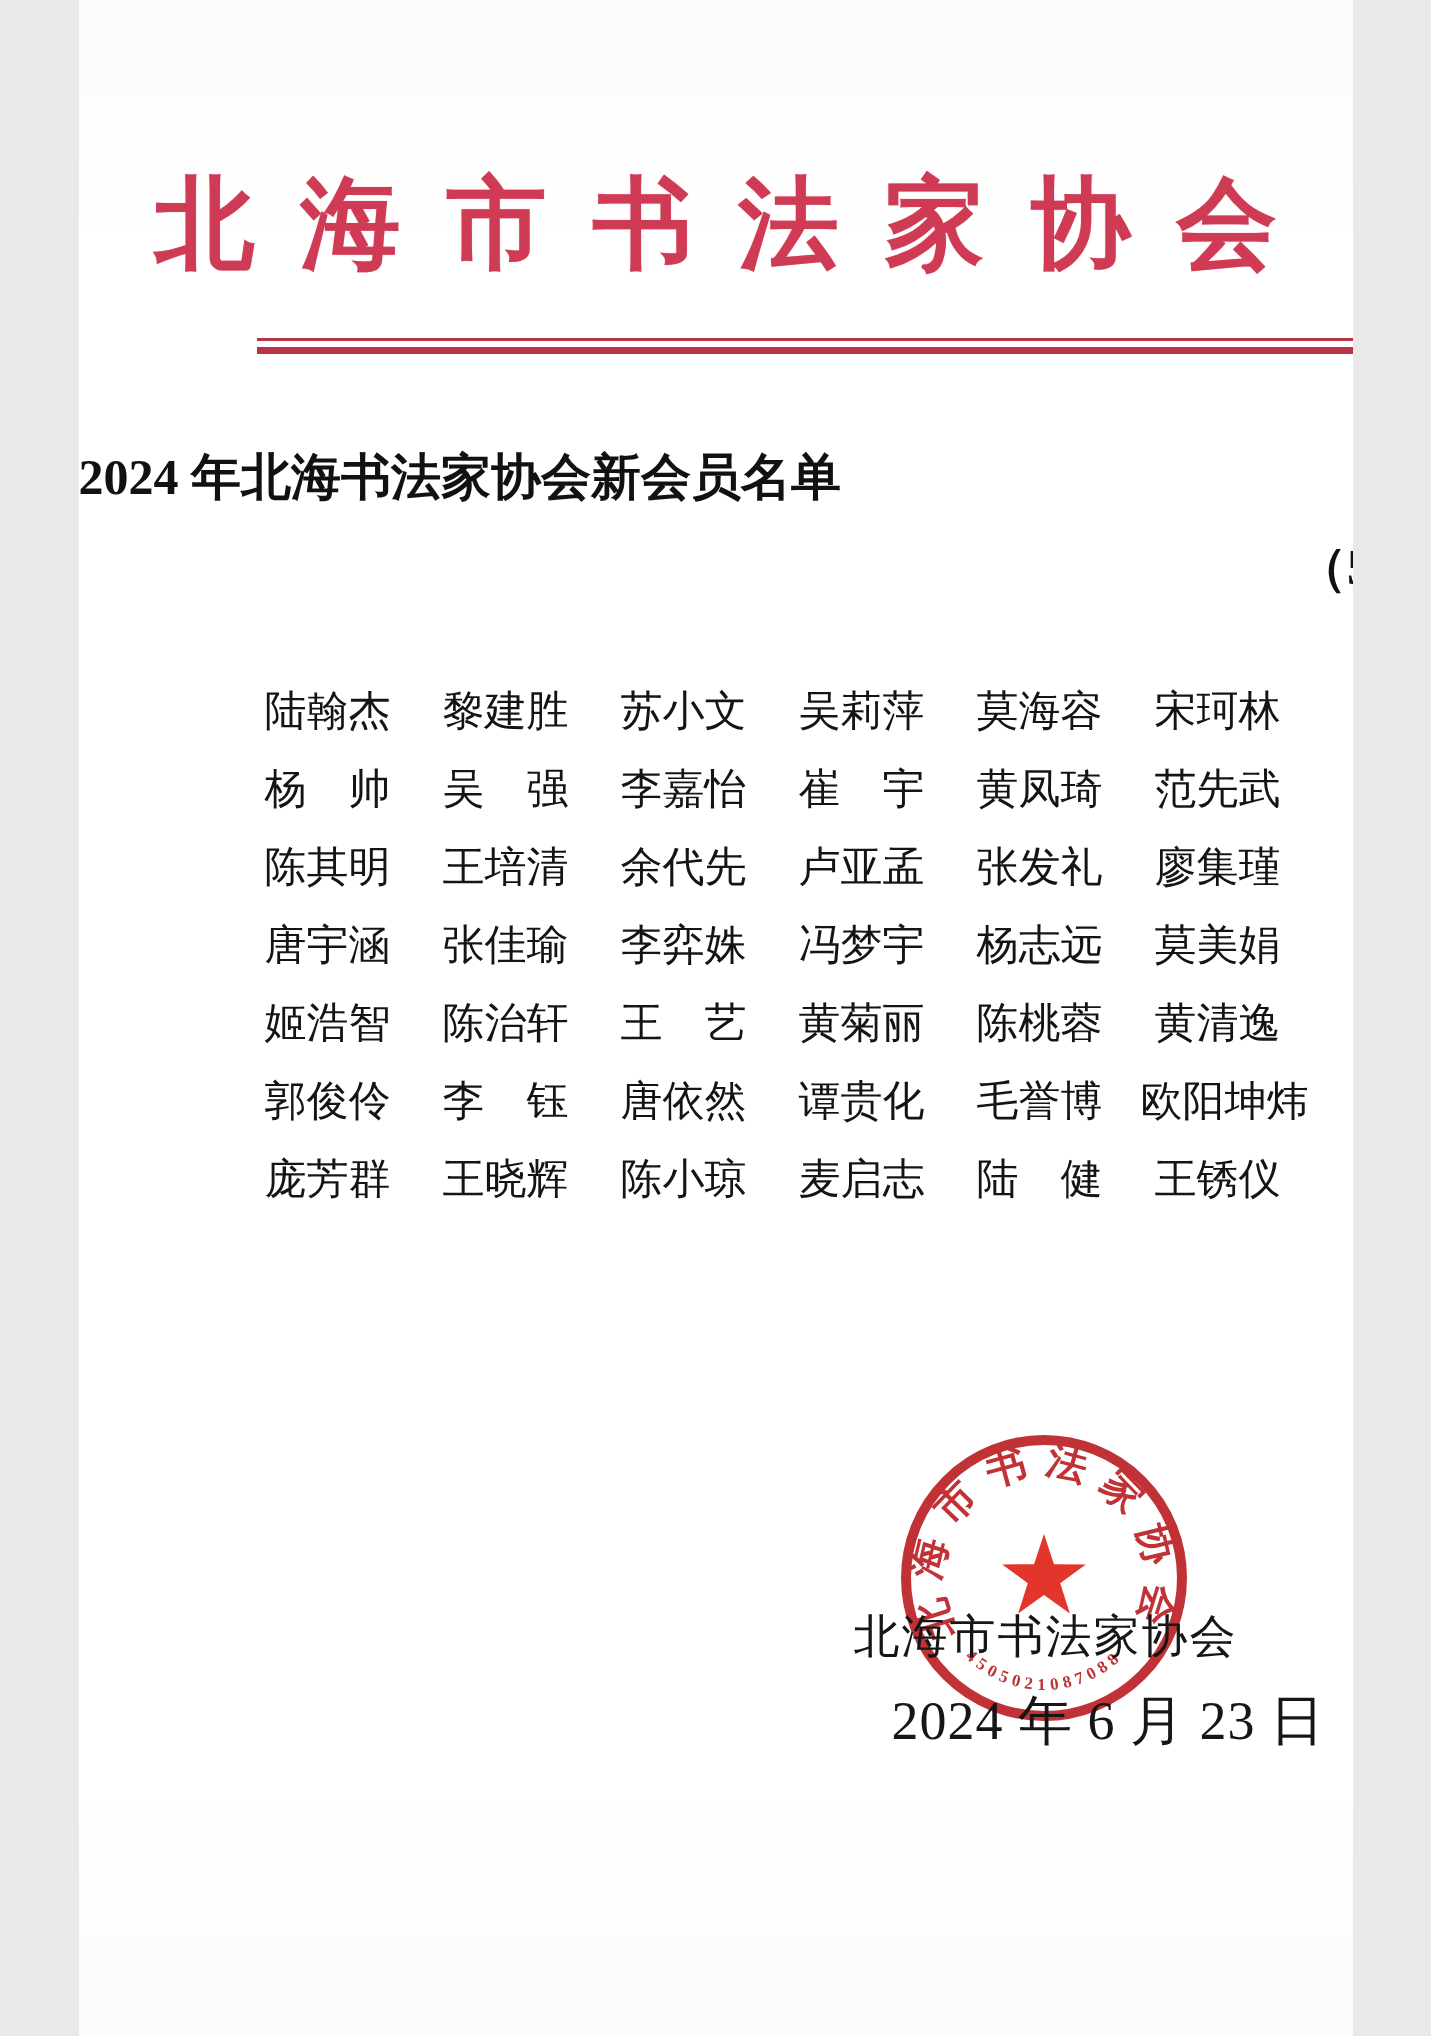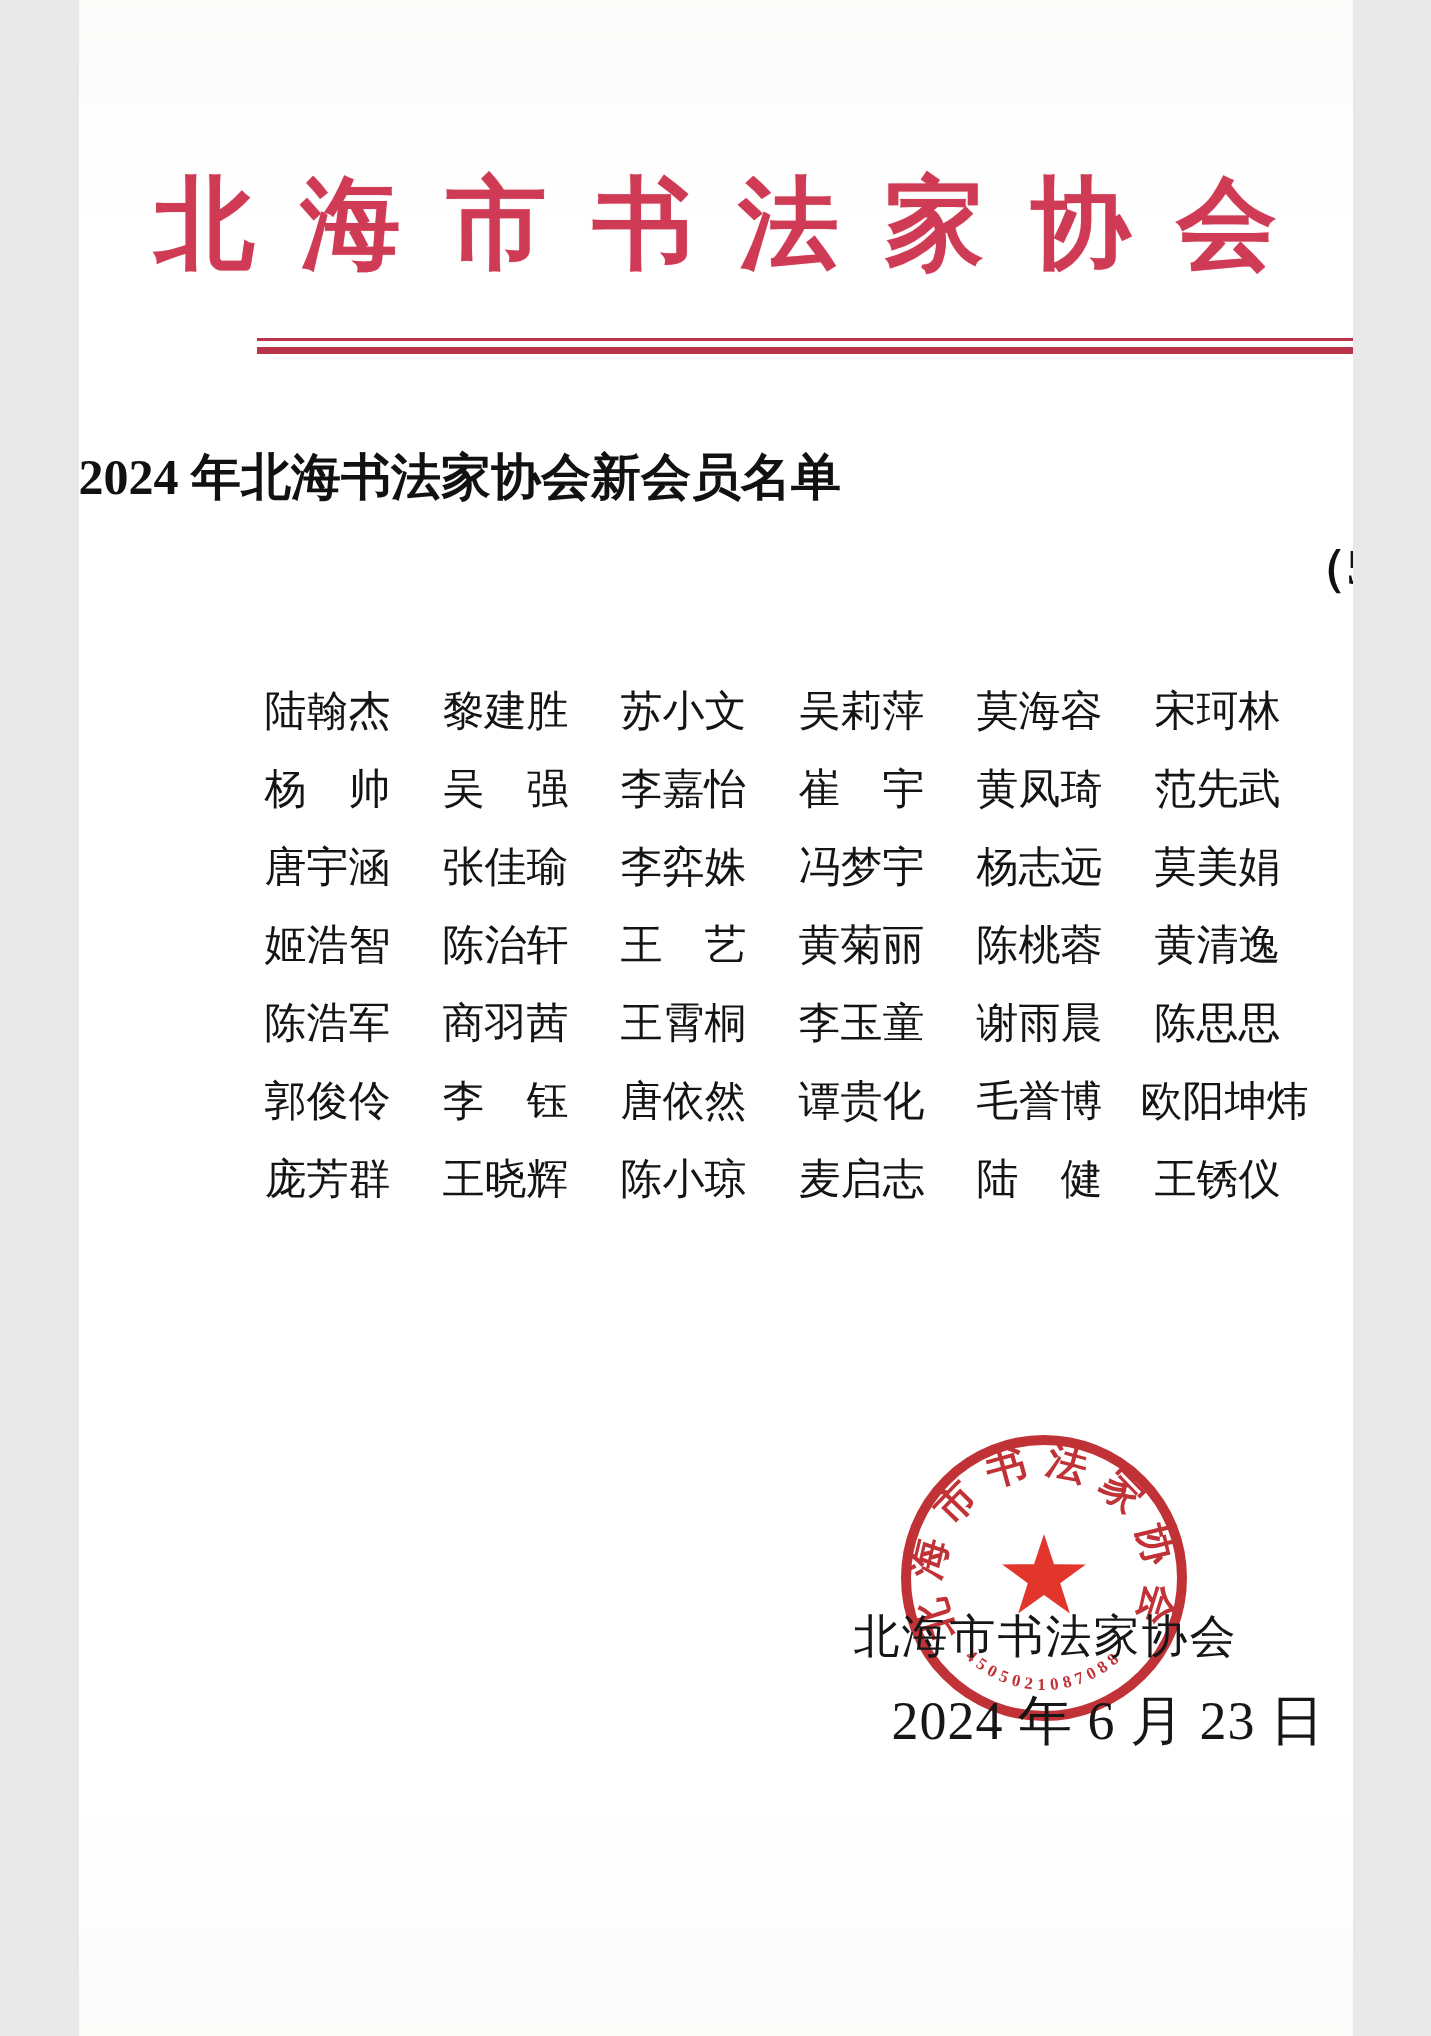--- a/index.html
+++ b/index.html
@@ -102,42 +102,42 @@
       </div>
       <div class="name-row">
         <span class="name-cell">杨　帅</span>
         <span class="name-cell">吴　强</span>
         <span class="name-cell">李嘉怡</span>
         <span class="name-cell">崔　宇</span>
         <span class="name-cell">黄凤琦</span>
         <span class="name-cell">范先武</span>
       </div>
       <div class="name-row">
+        <span class="name-cell">陈其明</span>
+        <span class="name-cell">王培清</span>
+        <span class="name-cell">余代先</span>
+        <span class="name-cell">卢亚孟</span>
+        <span class="name-cell">张发礼</span>
+        <span class="name-cell">廖集瑾</span>
+      </div>
+      <div class="name-row">
         <span class="name-cell">唐宇涵</span>
         <span class="name-cell">张佳瑜</span>
         <span class="name-cell">李弈姝</span>
         <span class="name-cell">冯梦宇</span>
         <span class="name-cell">杨志远</span>
         <span class="name-cell">莫美娟</span>
       </div>
       <div class="name-row">
         <span class="name-cell">姬浩智</span>
         <span class="name-cell">陈治轩</span>
         <span class="name-cell">王　艺</span>
         <span class="name-cell">黄菊丽</span>
         <span class="name-cell">陈桃蓉</span>
         <span class="name-cell">黄清逸</span>
-      </div>
-      <div class="name-row">
-        <span class="name-cell">陈浩军</span>
-        <span class="name-cell">商羽茜</span>
-        <span class="name-cell">王霄桐</span>
-        <span class="name-cell">李玉童</span>
-        <span class="name-cell">谢雨晨</span>
-        <span class="name-cell">陈思思</span>
       </div>
       <div class="name-row">
         <span class="name-cell">郭俊伶</span>
         <span class="name-cell">李　钰</span>
         <span class="name-cell">唐依然</span>
         <span class="name-cell">谭贵化</span>
         <span class="name-cell">毛誉博</span>
         <span class="name-cell n4">欧阳坤炜</span>
       </div>
       <div class="name-row">

